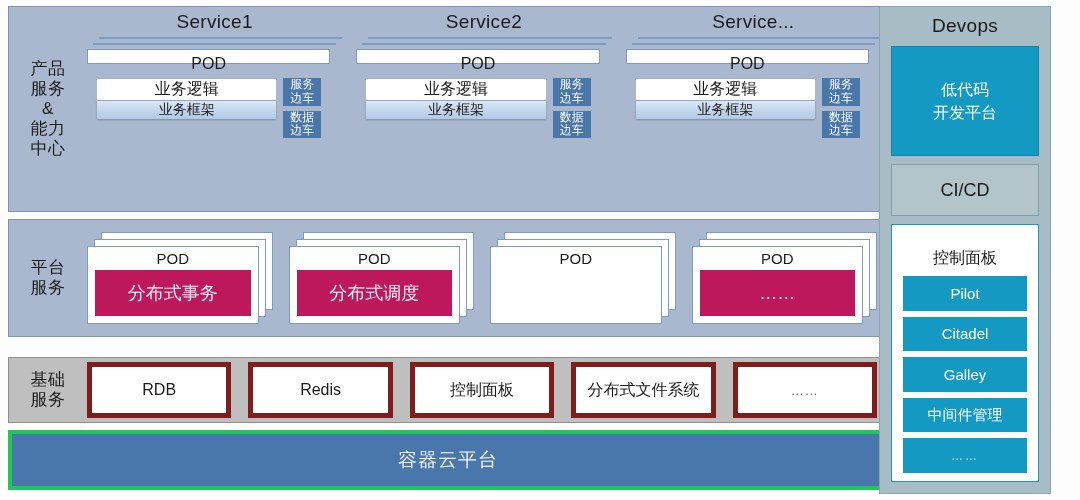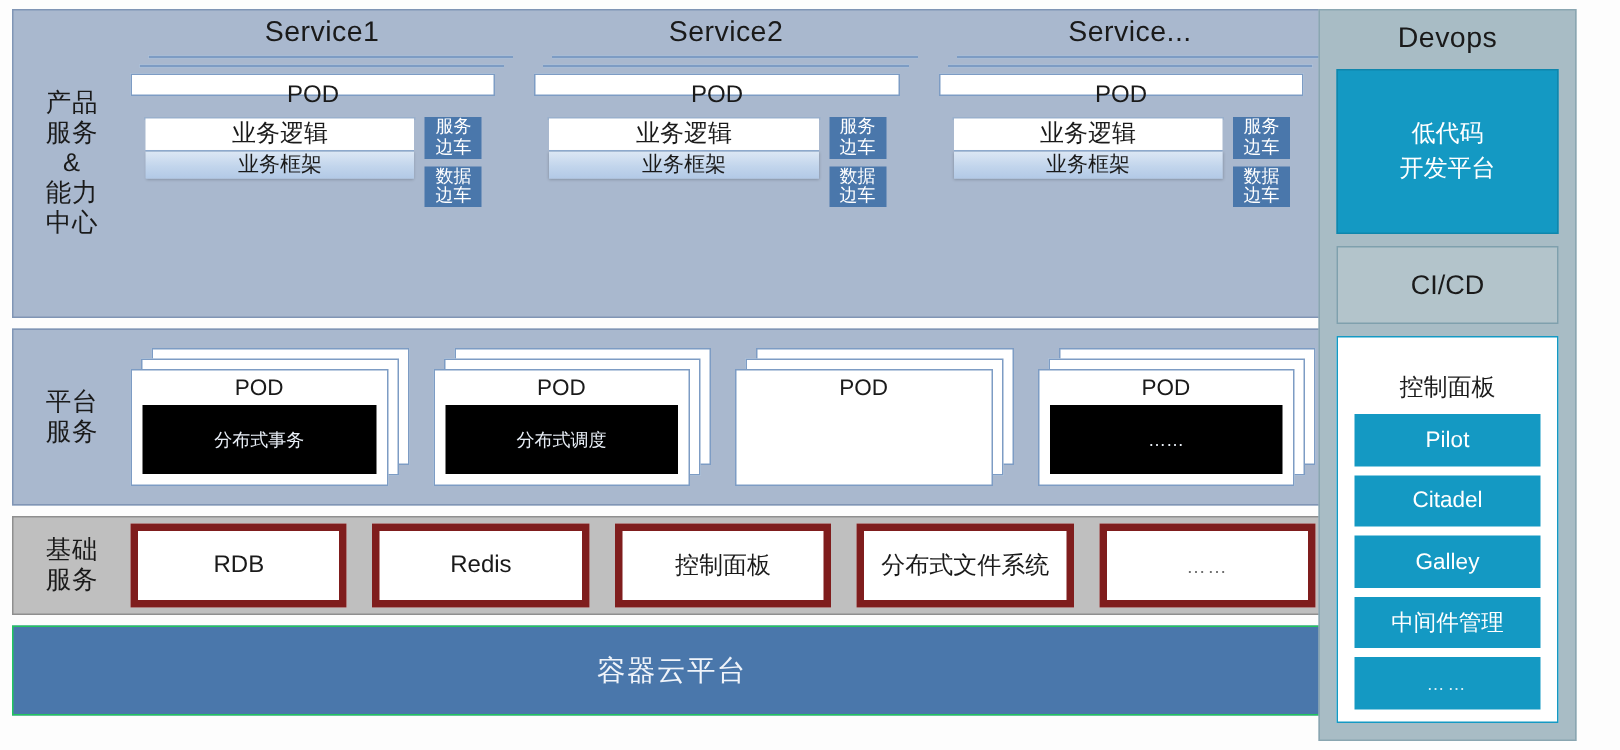--- a/index.html
+++ b/index.html
@@ -18,21 +18,21 @@
     display: flex; flex-direction: column; gap: 7px;
   }
 
   
   .band {
     display: flex; align-items: stretch;
     border: 1px solid #8095b5;
     background: #a9b8ce;
     position: relative;
   }
-  .band.gray { background: #bfbfbf; border-color: #8f8f8f; }
+  .band.gray { background: #bfbfbf; border-color: #8f8f8f; margin-top: 13px; }
 
   .band-label {
     flex: 0 0 78px;
     display: flex; flex-direction: column;
     align-items: center; justify-content: center;
     color: #1a1a1a; font-size: 17px; line-height: 1.18;
     letter-spacing: .5px;
   }
   .band-label span { display: block; text-align: center; }
 
@@ -100,40 +100,40 @@
   .pstack .ghost { position: absolute; background: #ffffff; border: 1px solid #7d9cc4; }
   .pstack .ghost.g2 { left: 14px; top: 0;  right: 0;  bottom: 14px; }
   .pstack .ghost.g1 { left: 7px;  top: 7px; right: 7px; bottom: 7px; }
   .pstack .card {
     position: absolute; left: 0; top: 14px; right: 14px; bottom: 0;
     background: #ffffff; border: 1px solid #7d9cc4;
     display: flex; flex-direction: column; padding: 3px 7px 7px 7px;
   }
   .pstack .pod-title { font-size: 15px; margin-bottom: 3px; }
   .pfill {
-    flex: 1; background: #000000; color: #e8eef6;
-    display: flex; align-items: center; justify-content: center;
-    font-size: 12px;
+    flex: 1; background: #be185d; color: #e8eef6;
+    display: flex; align-items: center; justify-content: center;
+    font-size: 18px;
   }
 
   
   #band-infra { height: 66px; }
   #band-infra .band-label { color: #1a1a1a; }
   #band-infra .band-body { align-items: center; padding: 0 10px 0 0; gap: 17px; }
   .infra-box {
     flex: 1; height: 56px; background: #ffffff;
     border: 5px solid #7f1d1d;
     display: flex; align-items: center; justify-content: center;
     font-size: 16px; color: #1a1a1a;
   }
   .infra-box.dots { color: #6e6e6e; font-size: 13px; letter-spacing: 1px; }
 
   
   #band-cloud {
-    height: 60px; background: #4a77ab; border: 1px solid #22c55e;
+    height: 60px; background: #4a77ab; border: 4px solid #22c55e;
     display: flex; align-items: center; justify-content: center;
     color: #f0f4fa; font-size: 19px; letter-spacing: 1px;
   }
 
   
   .devops-panel {
     position: absolute; left: 879px; top: 6px;
     width: 172px; height: 488px;
     background: #a8bcc5; border: 1px solid #8aa6b1;
     padding: 8px 11px 11px 11px;

